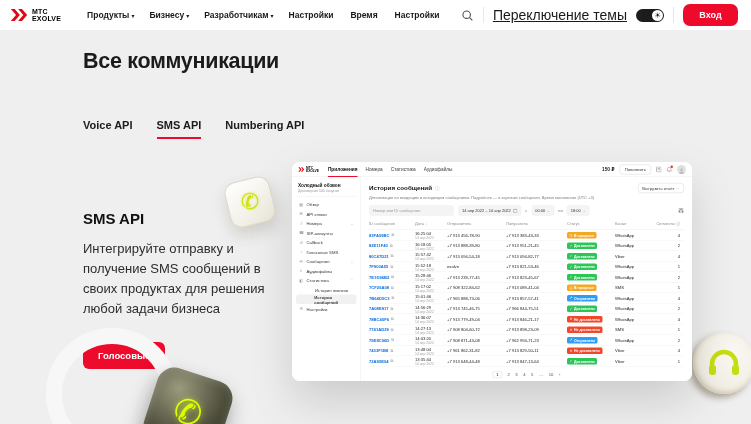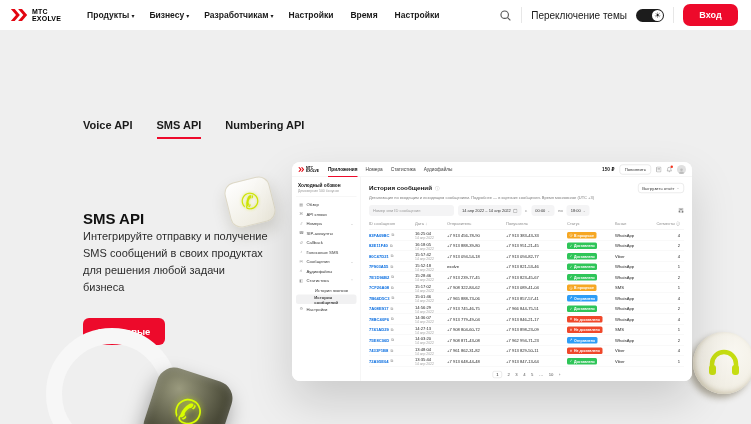--- a/index.html
+++ b/index.html
@@ -9,35 +9,35 @@
   
   .site-header { position:absolute; top:0; left:0; width:751px; height:30px; background:#fff; display:flex; align-items:center; padding:0 13px 0 10px; z-index:30; }
   .logo { display:flex; align-items:center; gap:4px; cursor:pointer; }
   .logo-text { font-size:7px; font-weight:700; line-height:1.05; letter-spacing:.2px; color:#000; }
   .main-nav { display:flex; gap:15px; margin-left:26px; }
   .nav-item { font-size:8.5px; font-weight:600; color:#1a1a1a; display:flex; align-items:center; gap:2px; cursor:pointer; }
   .nav-item .caret { font-size:6px; color:#1a1a1a; }
   .header-right { margin-left:auto; display:flex; align-items:center; gap:9px; }
   .icon-btn { background:none; border:none; display:flex; align-items:center; cursor:pointer; }
   .vdiv { width:1px; height:16px; background:#e7e7e7; }
-  .theme-label { font-size:10px; color:#1a1a1a; }
+  .theme-label { font-size:14px; color:#1a1a1a;text-decoration:underline; }
   .toggle { position:relative; width:28px; height:13px; background:#1c1c1c; border-radius:8px; cursor:pointer; }
   .toggle .knob { position:absolute; right:1px; top:1px; width:11px; height:11px; background:#fff; border-radius:50%; font-size:8px; line-height:11px; text-align:center; color:#1c1c1c; }
   .login-btn { background:var(--accent); color:#fff; border:none; border-radius:7px; font-size:9px; font-weight:700; width:55px; height:22px; cursor:pointer; font-family:inherit; }
 
   
   .hero-title { position:absolute; left:83px; top:48px; font-size:21.5px; font-weight:700; line-height:1.3; letter-spacing:-.3px; color:#1b1b1b; }
   .tabs { position:absolute; left:83px; top:119px; display:flex; gap:24px; }
   .tab { position:relative; font-size:11px; font-weight:700; color:#1b1b1b; padding-bottom:8px; cursor:pointer; }
   .tab.active::after { content:""; position:absolute; left:0; right:0; bottom:0; height:2px; background:var(--accent); }
 
   
   .product { position:absolute; left:83px; top:210px; width:185px; }
   .product h2 { font-size:15px; font-weight:700; color:#111; }
-  .product p { margin-top:1px; font-size:11px; line-height:1.55; color:#2d2d2d; }
+  .product p { margin-top:12px; font-size:13px; line-height:1.55; color:#2d2d2d; }
   .cta { margin-top:22px; background:var(--accent); color:#fff; border:none; border-radius:6px; font-size:9.5px; font-weight:700; padding:8px 15px; cursor:pointer; font-family:inherit; }
 
   
   .deco-ring { position:absolute; left:46px; top:328px; width:132px; height:132px; border:16px solid #f7f7f7; border-radius:50%; z-index:1; }
   .deco-card { position:absolute; left:227px; top:179px; width:46px; height:46px; border-radius:11px; background:linear-gradient(155deg,#ffffff,#ece9dc); border:1px solid #ddd8c6; box-shadow:0 8px 16px rgba(60,55,30,.18); transform:rotate(-14deg); display:flex; align-items:center; justify-content:center; z-index:2; }
   .deco-card span { font-size:22px; color:var(--lime); text-shadow:0 0 3px rgba(205,227,0,.7); transform:rotate(6deg); }
   .deco-phone { position:absolute; left:149px; top:373px; width:78px; height:78px; border-radius:18px; background:radial-gradient(circle at 30% 25%,#9a9a7e,#4a4a38 60%,#26261c); box-shadow:0 10px 20px rgba(0,0,0,.35), inset 0 0 10px rgba(255,255,255,.25); transform:rotate(18deg); display:flex; align-items:center; justify-content:center; z-index:3; }
   .deco-phone span { font-size:34px; color:#d9ff00; text-shadow:0 0 6px rgba(217,255,0,.8); }
   .deco-disc { position:absolute; left:693px; top:332px; width:62px; height:62px; border-radius:50%; background:radial-gradient(circle at 60% 35%,#faf8f2,#eeeade); box-shadow:-4px 4px 6px rgba(95,85,55,.45), inset 2px -2px 5px rgba(140,125,85,.35); display:flex; align-items:center; justify-content:center; z-index:3; }
 
@@ -155,20 +155,21 @@
     <span class="theme-label">Переключение темы</span>
     <div class="toggle">
       <span class="knob">☀</span>
     </div>
     <span class="vdiv"></span>
     <button class="login-btn">Вход</button>
   </div>
 </header>
 
 <div class="hero-title">
+  <div>Все коммуникации</div>
 </div>
 <div class="tabs">
 
     <div class="tab"><span>Voice API</span></div>
 
     <div class="tab active"><span>SMS API</span></div>
 
     <div class="tab"><span>Numbering API</span></div>
   </div>
 

